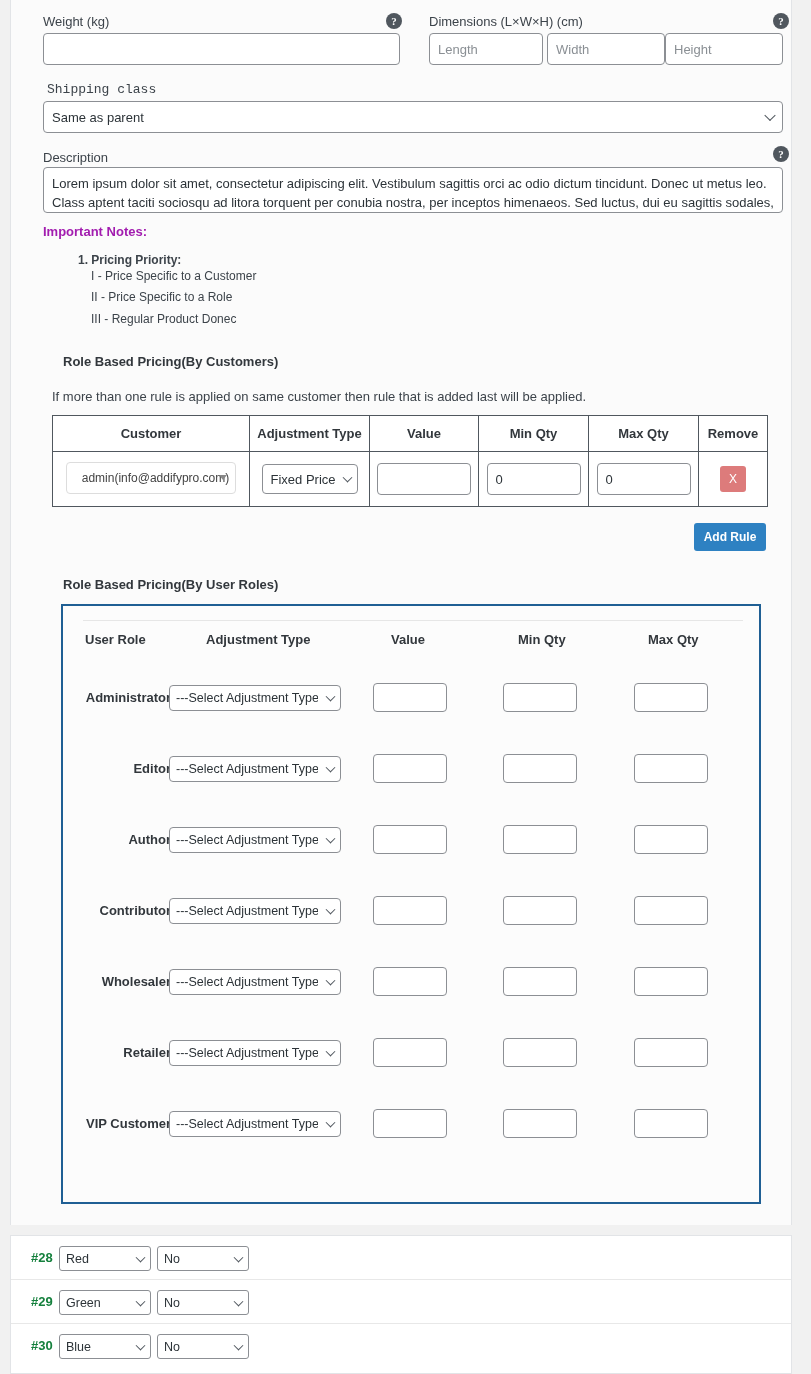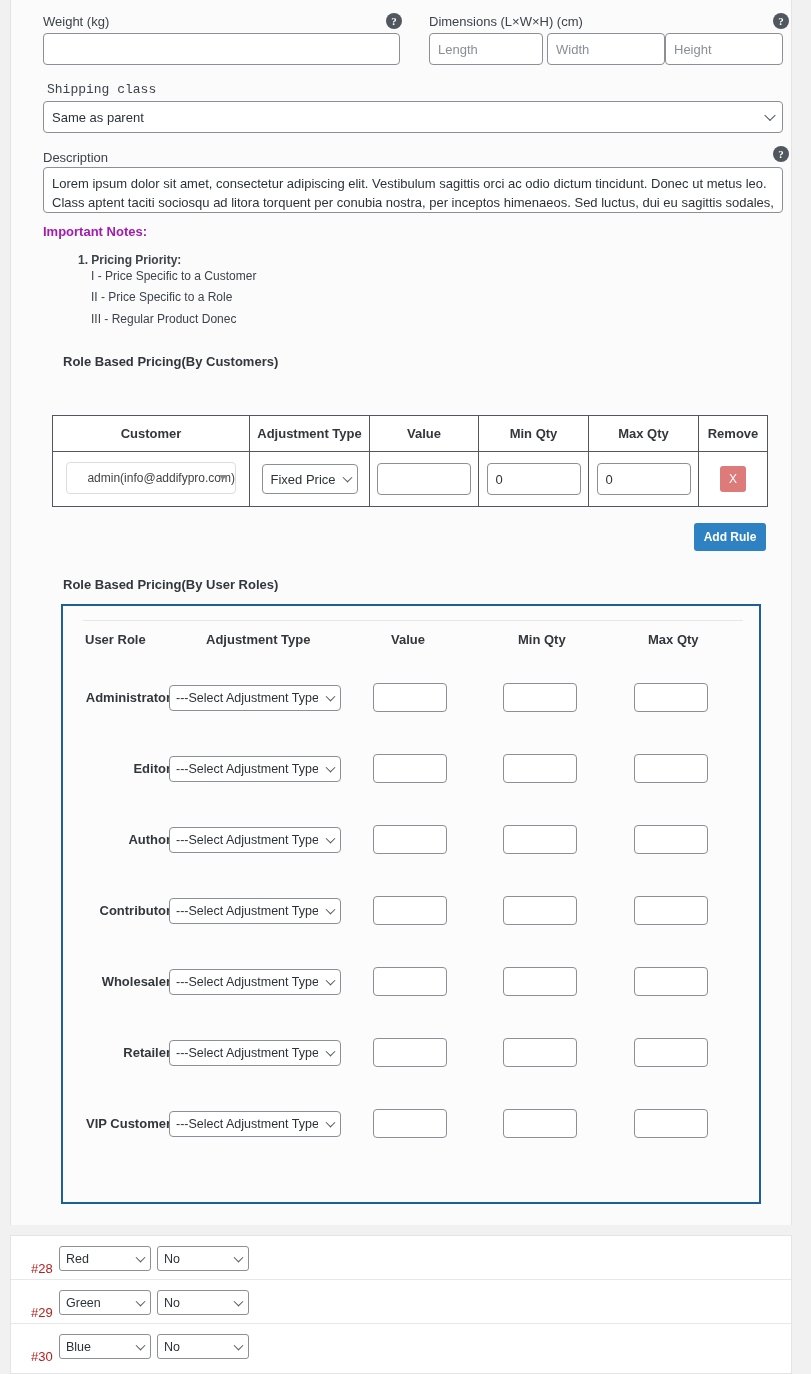--- a/index.html
+++ b/index.html
@@ -156,21 +156,21 @@
   .cust-select {
     display: inline-block;
     position: relative;
     width: 170px; height: 32px;
     border: 1px solid #ddd;
     border-radius: 4px;
     background: #fff;
     font-size: 12px;
     color: #444;
     line-height: 30px;
-    text-align: right;
+    text-align: center;
     padding-left: 9px;
     cursor: pointer;
     overflow: hidden;
     white-space: nowrap;
   }
   .cust-select .caret {
     position: absolute; right: 8px; top: 12px;
     width: 0; height: 0;
     border-left: 4px solid transparent;
     border-right: 4px solid transparent;
@@ -301,24 +301,24 @@
   .var-row {
     position: absolute;
     left: 0;
     width: 100%;
     height: 44px;
     border-bottom: 1px solid #e8e8e8;
   }
   .var-row:last-of-type { border-bottom: none; }
   .var-num {
     position: absolute;
-    left: 20px; top: 25px;
-    font-size: 13px;
-    font-weight: normal;
-    color: #b91c1c;
+    left: 20px; top: 14px;
+    font-size: 13px;
+    font-weight: bold;
+    color: #15803d;
   }
   .var-sel {
     position: absolute; top: 10px;
     height: 25px;
   }
   .var-sel.a { left: 48px; width: 92px; }
   .var-sel.b { left: 146px; width: 92px; }
   .var-sel select {
     width: 100%; height: 100%;
     -webkit-appearance: none; appearance: none;
@@ -360,20 +360,21 @@
     <span class="helptip" style="left:762px; top:146px;">?</span>
     <textarea class="tinput" style="left: 32px; top: 167px; width: 740px; height: 46px;">Lorem ipsum dolor sit amet, consectetur adipiscing elit. Vestibulum sagittis orci ac odio dictum tincidunt. Donec ut metus leo. Class aptent taciti sociosqu ad litora torquent per conubia nostra, per inceptos himenaeos. Sed luctus, dui eu sagittis sodales, nulla nibh</textarea>
 
     <span class="notes-title" style="left:32px; top:224px;">Important Notes:</span>
     <span class="note-item bold" style="left:43px; top:253px;">1. Pricing Priority:</span>
     <span class="note-item" style="left:56px; top:269px;">I - Price Specific to a Customer</span>
     <span class="note-item" style="left:56px; top:290px;">II - Price Specific to a Role</span>
     <span class="note-item" style="left:56px; top:312px;">III - Regular Product Donec</span>
 
     <span class="sect-title" style="left:52px; top:354px;">Role Based Pricing(By Customers)</span>
+    <span class="sect-note" style="left:41px; top:389px;">If more than one rule is applied on same customer then rule that is added last will be applied.</span>
 
     <table id="cust-table">
       <colgroup>
         <col style="width:197px">
           <col style="width:120px">
           <col style="width:109px">
         <col style="width:110px">
           <col style="width:110px">
           <col style="width:69px">
       </colgroup>

